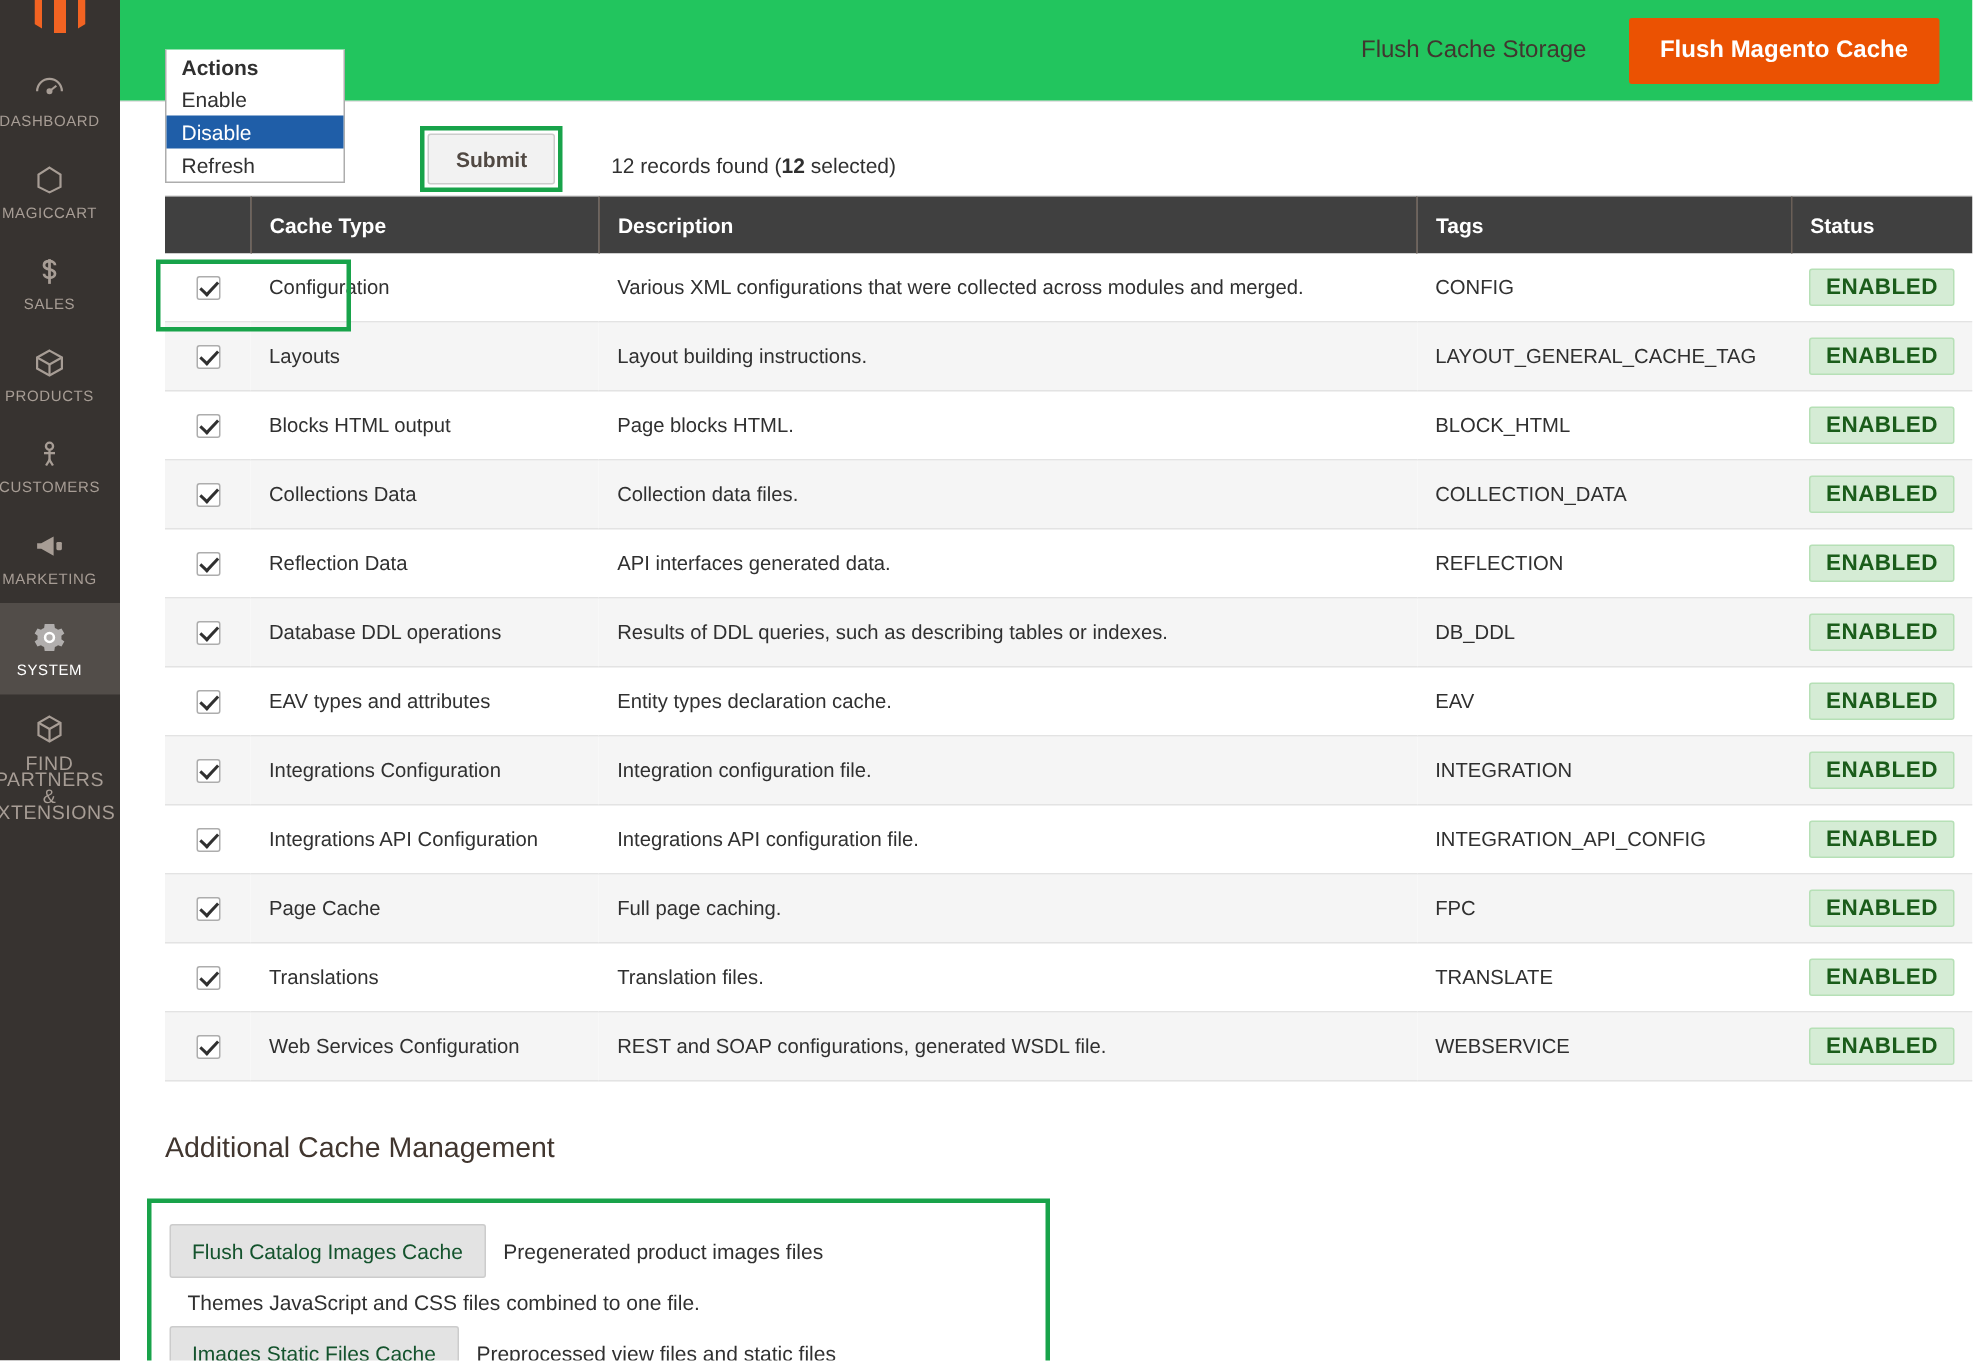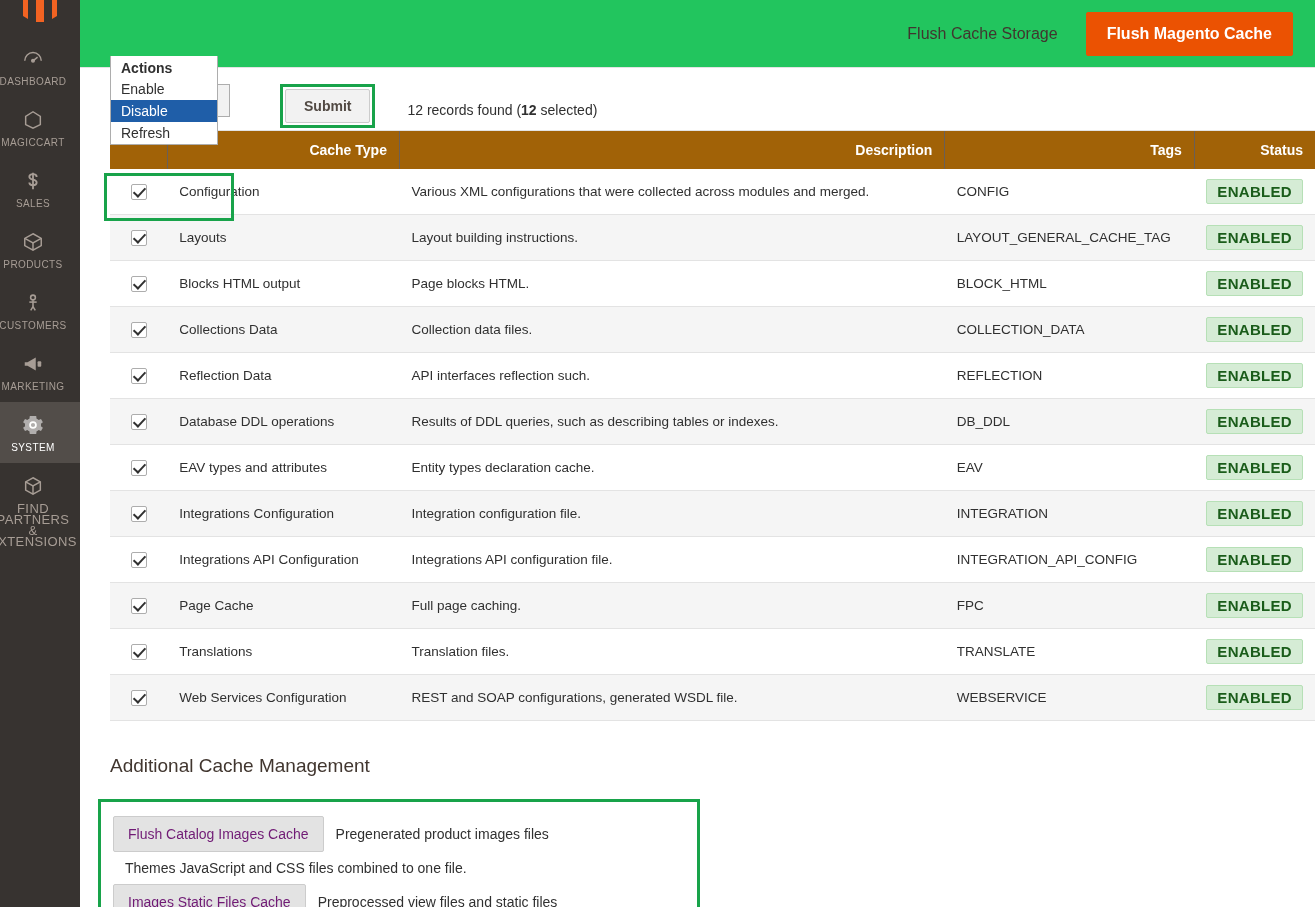--- a/index.html
+++ b/index.html
@@ -138,22 +138,22 @@
     align-self: center;
     font-size: 14px;
     color: #303030;
     padding-top: 6px;
   }
   .records-found b { font-weight: bold; }
 
   
   .dropdown {
     position: absolute;
-    left: 30px; top: 56px;
-    width: 108px;
+    left: 30px; top: 33px;
+    width: 120px;
     background: #ffffff;
     border: 1px solid #adadad;
     border-top: none;
     z-index: 40;
     font-size: 14px;
   }
   .dd-header {
     padding: 4px 10px 2px 10px;
     font-weight: bold;
     color: #303030;
@@ -183,23 +183,23 @@
     margin: 0 0 0 30px;
     width: 1205px;
     border-top: 1px solid #e3e3e3;
   }
   table.cache-grid {
     width: 1205px;
     border-collapse: collapse;
     font-size: 13.5px;
   }
   table.cache-grid thead th {
-    background: #a16207;
+    background: #404040;
     color: #ffffff;
-    text-align: right;
+    text-align: left;
     font-size: 14px;
     font-weight: bold;
     padding: 11px 12px;
     border-right: 1px solid #6a5f57;
     white-space: nowrap;
   }
   table.cache-grid thead th:last-child { border-right: none; }
   th.col-check { width: 58px; }
   th.col-type { width: 237px; }
   th.col-desc { width: 562px; }
@@ -261,21 +261,21 @@
     border: 3px solid #18a34a;
     padding: 10px 0 12px 0;
   }
   .addl-row {
     display: flex; align-items: center;
     padding: 4px 0 4px 12px;
   }
   .btn-grey {
     background: #e3e3e3;
     border: 1px solid #cccccc;
-    color: #701a75;
+    color: #14532d;
     font-size: 14px;
     padding: 9px 14px;
     border-radius: 2px;
     cursor: pointer;
     white-space: nowrap;
   }
   .addl-desc {
     margin-left: 12px;
     font-size: 14px;
     color: #303030;
@@ -449,21 +449,21 @@
           <tr>
             <td class="cell-check"><span class="chk"></span></td>
             <td>Collections Data</td>
             <td>Collection data files.</td>
             <td>COLLECTION_DATA</td>
             <td><span class="badge-enabled">ENABLED</span></td>
           </tr>
           <tr>
             <td class="cell-check"><span class="chk"></span></td>
             <td>Reflection Data</td>
-            <td>API interfaces reflection such.</td>
+            <td>API interfaces generated data.</td>
             <td>REFLECTION</td>
             <td><span class="badge-enabled">ENABLED</span></td>
           </tr>
           <tr>
             <td class="cell-check"><span class="chk"></span></td>
             <td>Database DDL operations</td>
             <td>Results of DDL queries, such as describing tables or indexes.</td>
             <td>DB_DDL</td>
             <td><span class="badge-enabled">ENABLED</span></td>
           </tr>

